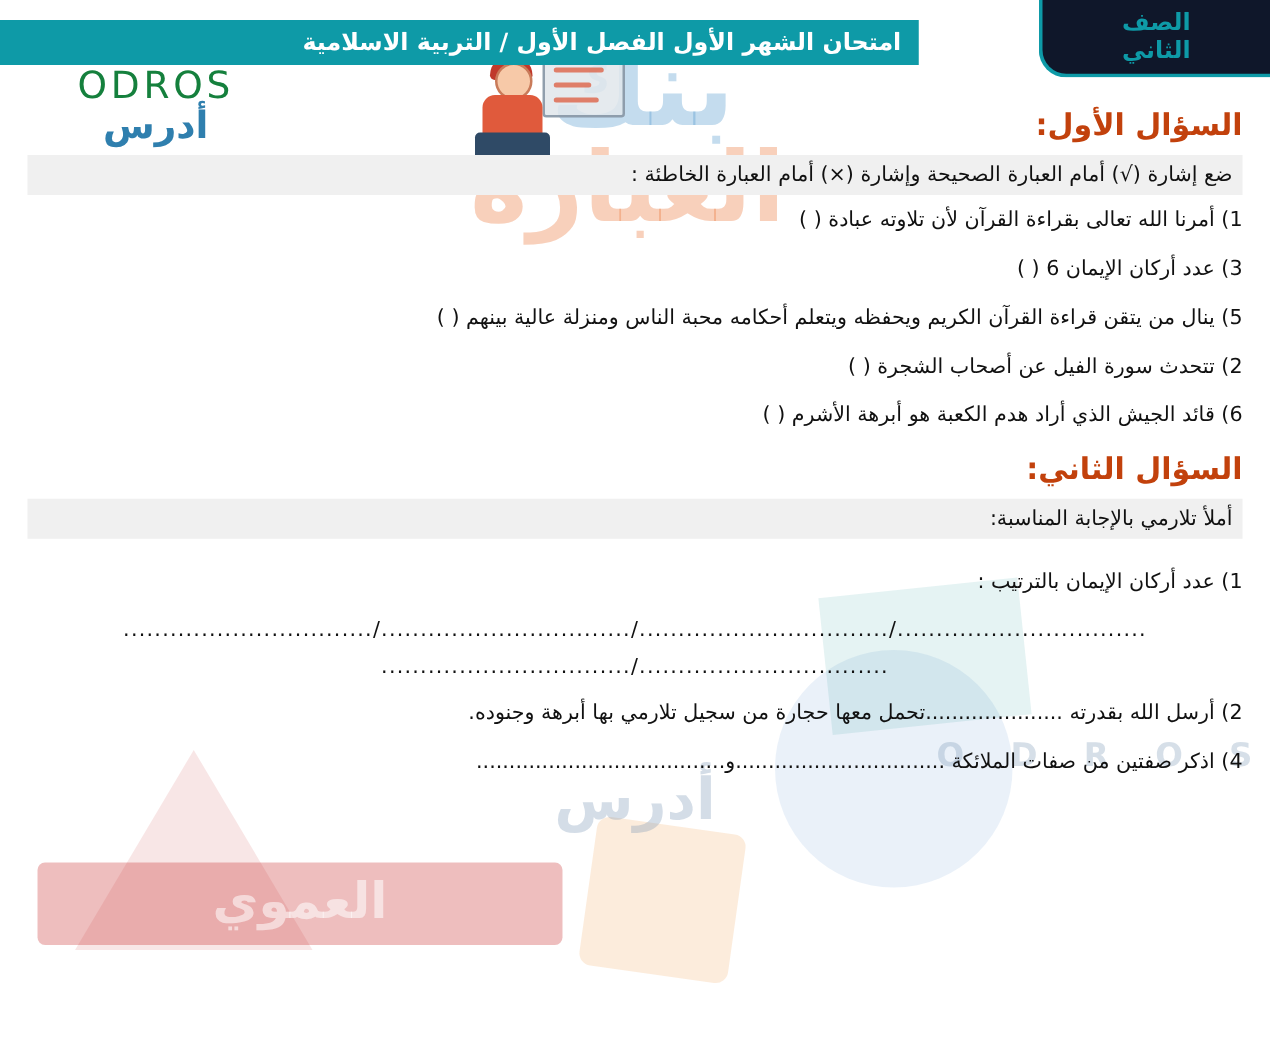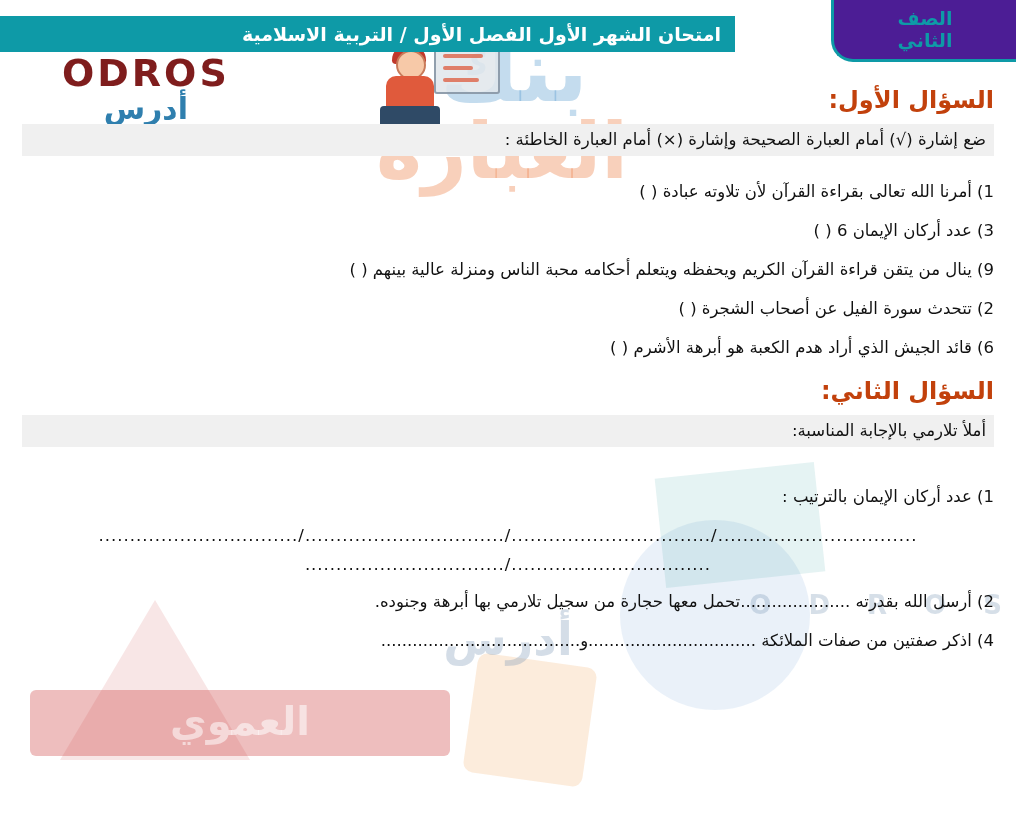--- a/index.html
+++ b/index.html
@@ -179,23 +179,23 @@
   
   .logo {
     position: absolute;
     top: 54px;
     left: 62px;
     text-align: center;
     line-height: 1;
     pointer-events: none;
   }
   .logo-word {
-    font-size: 38px;
-    font-weight: bold;
-    color: #7f1d1d;
+    font-size: 30px;
+    font-weight: normal;
+    color: #15803d;
     letter-spacing: 3px;
   }
   .logo-sub {
     font-size: 30px;
     font-weight: bold;
     color: #2f7fae;
     margin-top: 2px;
   }
 
   
@@ -218,21 +218,21 @@
     font-weight: bold;
     white-space: nowrap;
   }
 
   .grade-badge {
     position: absolute;
     top: 0;
     right: 0;
     width: 185px;
     height: 62px;
-    background: #4c1d95;
+    background: #0f172a;
     border: 3px solid #0e9aa7;
     border-top: none;
     border-right: none;
     border-radius: 0 0 0 22px;
     display: flex;
     flex-direction: column;
     align-items: center;
     justify-content: center;
     box-sizing: border-box;
   }
@@ -258,21 +258,21 @@
   .q-title {
     color: #c2410c;
     font-weight: bold;
     font-size: 24px;
     margin: 6px 0 6px 0;
   }
   .q-instruction {
     background: #f0f0f0;
     padding: 4px 8px 5px 8px;
     font-size: 16.5px;
-    margin-bottom: 24px;
+    margin-bottom: 8px;
   }
   .q-item {
     margin: 0 0 16px 0;
     font-size: 16.5px;
   }
   .dots-line {
     text-align: center;
     letter-spacing: 1px;
     margin: 2px 0 6px 0;
     font-size: 16.5px;
@@ -320,21 +320,21 @@
   <span>الصف</span>
   <span>الثاني</span>
 </div>
 
 <div class="content">
 
   <div class="q-title">السؤال الأول:</div>
   <div class="q-instruction">ضع إشارة (√) أمام العبارة الصحيحة وإشارة (×) أمام العبارة الخاطئة :</div>
   <div class="q-item">1) أمرنا الله تعالى بقراءة القرآن لأن تلاوته عبادة  (   )</div>
   <div class="q-item">3) عدد أركان الإيمان 6  (   )</div>
-  <div class="q-item">9) ينال من يتقن قراءة القرآن الكريم ويحفظه ويتعلم أحكامه محبة الناس ومنزلة عالية بينهم    (    )</div>
+  <div class="q-item">5) ينال من يتقن قراءة القرآن الكريم ويحفظه ويتعلم أحكامه محبة الناس ومنزلة عالية بينهم    (    )</div>
   <div class="q-item">2) تتحدث سورة الفيل عن أصحاب الشجرة    (    )</div>
   <div class="q-item">6) قائد الجيش الذي أراد هدم الكعبة هو أبرهة الأشرم ( )</div>
 
   <div class="q-title">السؤال الثاني:</div>
   <div class="q-instruction">أملأ تلارمي بالإجابة المناسبة:</div>
   <div class="spacer-md"></div>
   <div class="q-item">1) عدد أركان الإيمان بالترتيب :</div>
   <div class="dots-line">................................/................................/................................/................................</div>
   <div class="dots-line">................................/................................</div>
   <div class="spacer-sm"></div>

